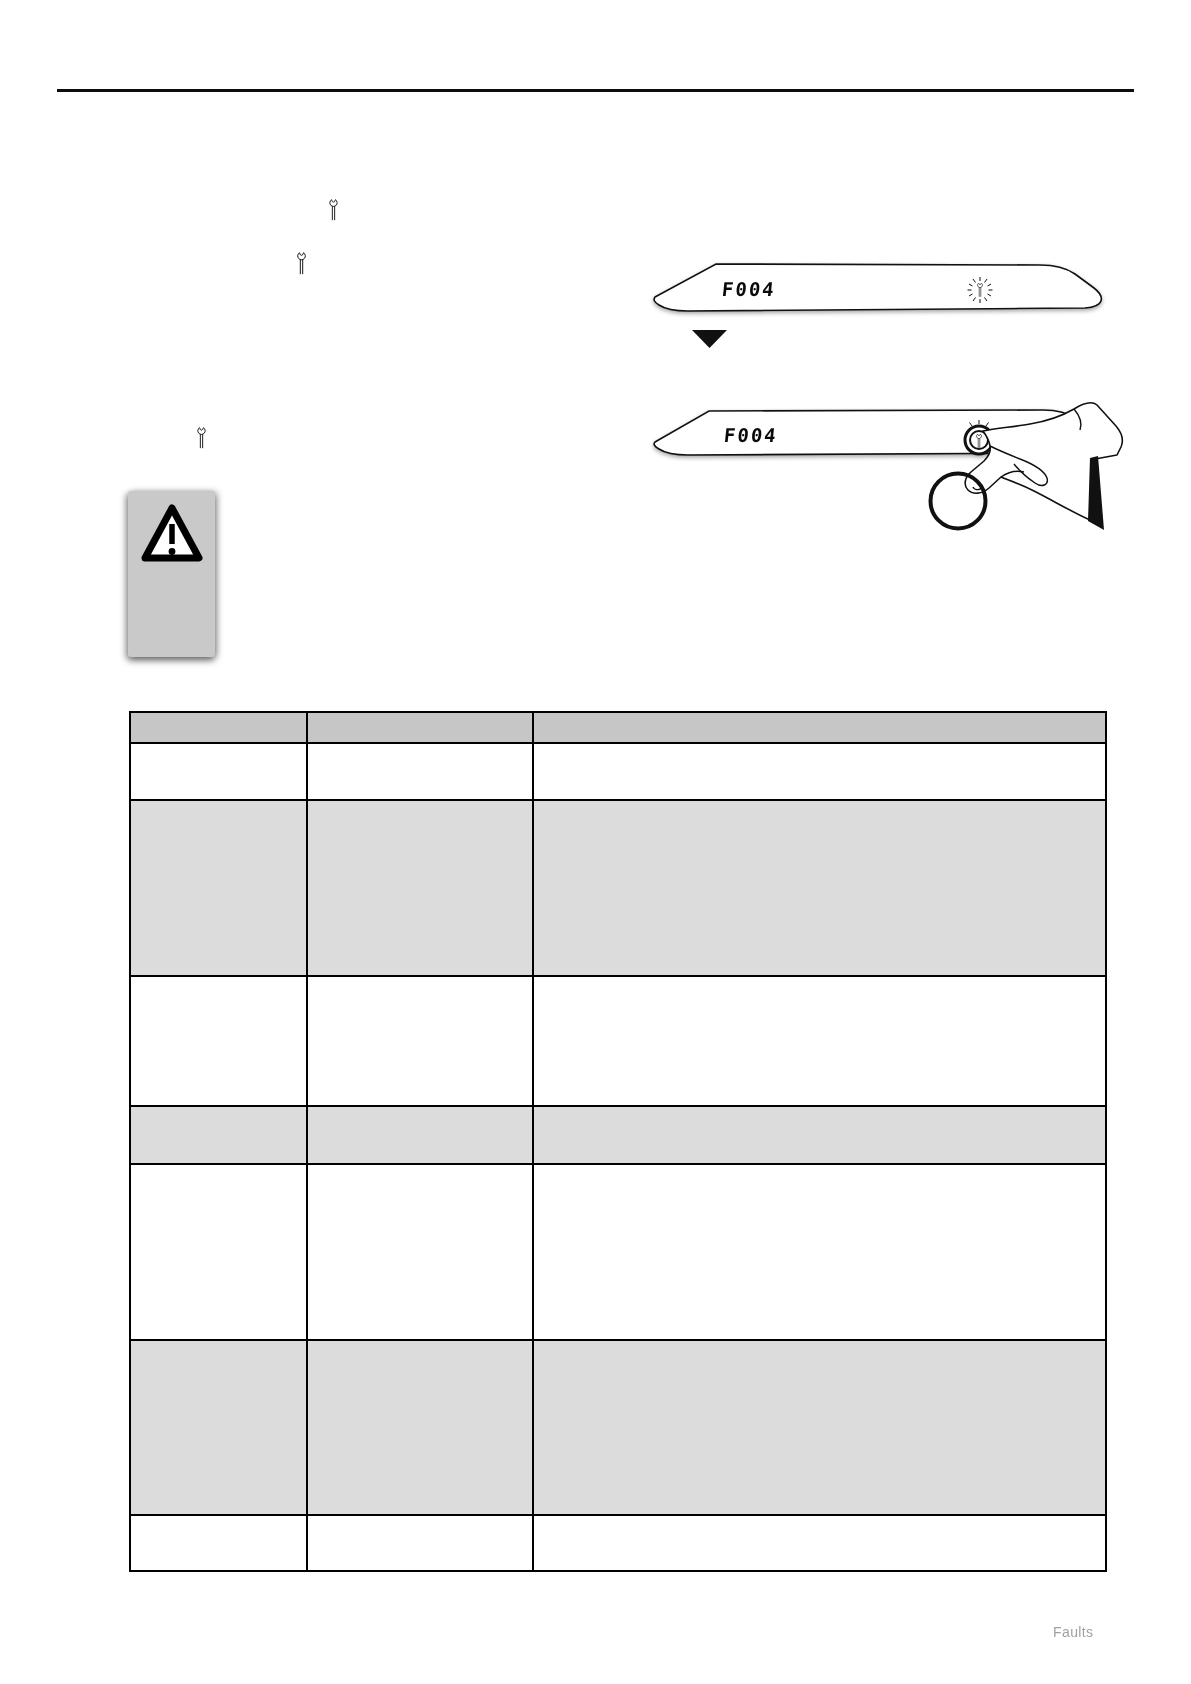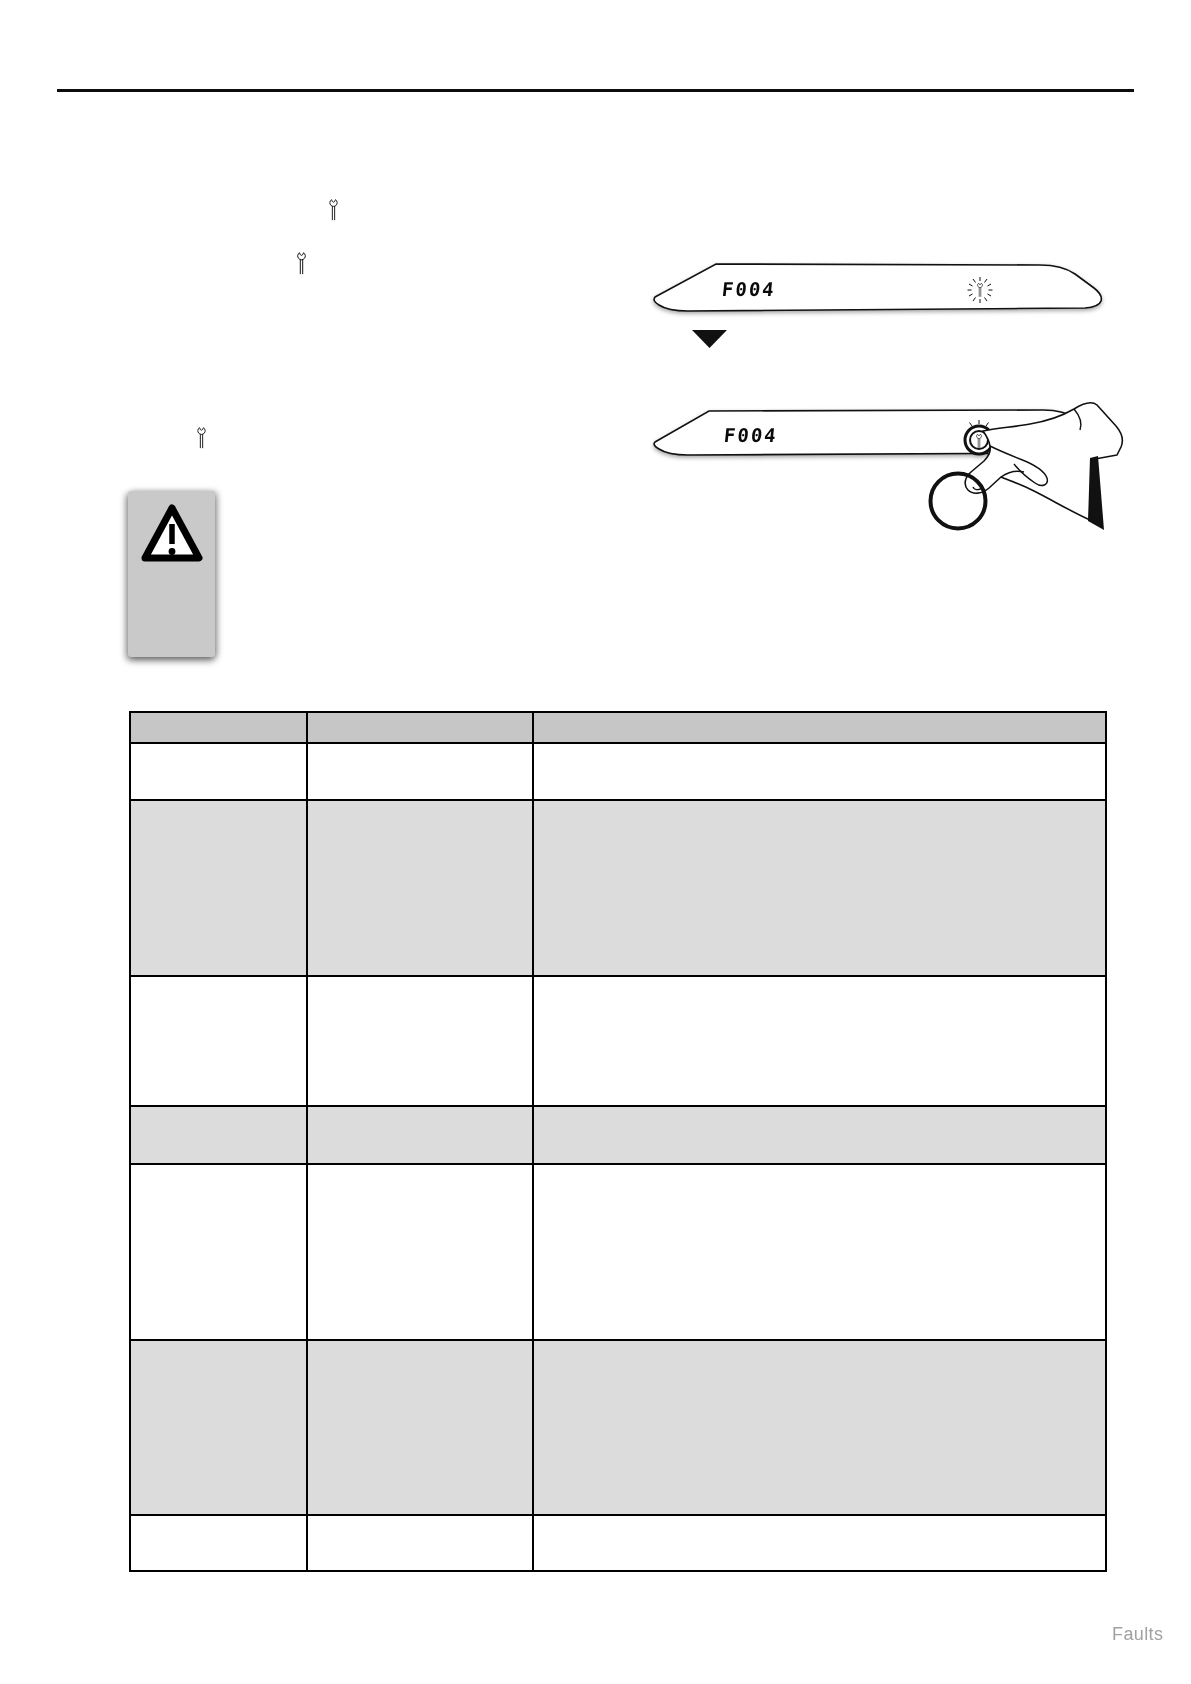--- a/index.html
+++ b/index.html
@@ -52,22 +52,22 @@
   tr.hrow{height:31px;}
   tr.b1{height:57px;}
   tr.b2{height:176px;}
   tr.b3{height:130px;}
   tr.b4{height:58px;}
   tr.b5{height:176px;}
   tr.b6{height:175px;}
   tr.b7{height:56px;}
 
   .footer-label{
-    left:1112px;top:1624px;
-    font-size:18px;
+    left:1053px;top:1624px;
+    font-size:14px;
     color:var(--footer-text,#a1a1a1);
     letter-spacing:.4px;
   }
 
   .panel-shadow{filter:drop-shadow(0 2.5px 2px rgba(0,0,0,.35));}
 </style>
 </head>
 <body>
 
 <svg width="0" height="0" style="position:absolute" aria-hidden="true">

